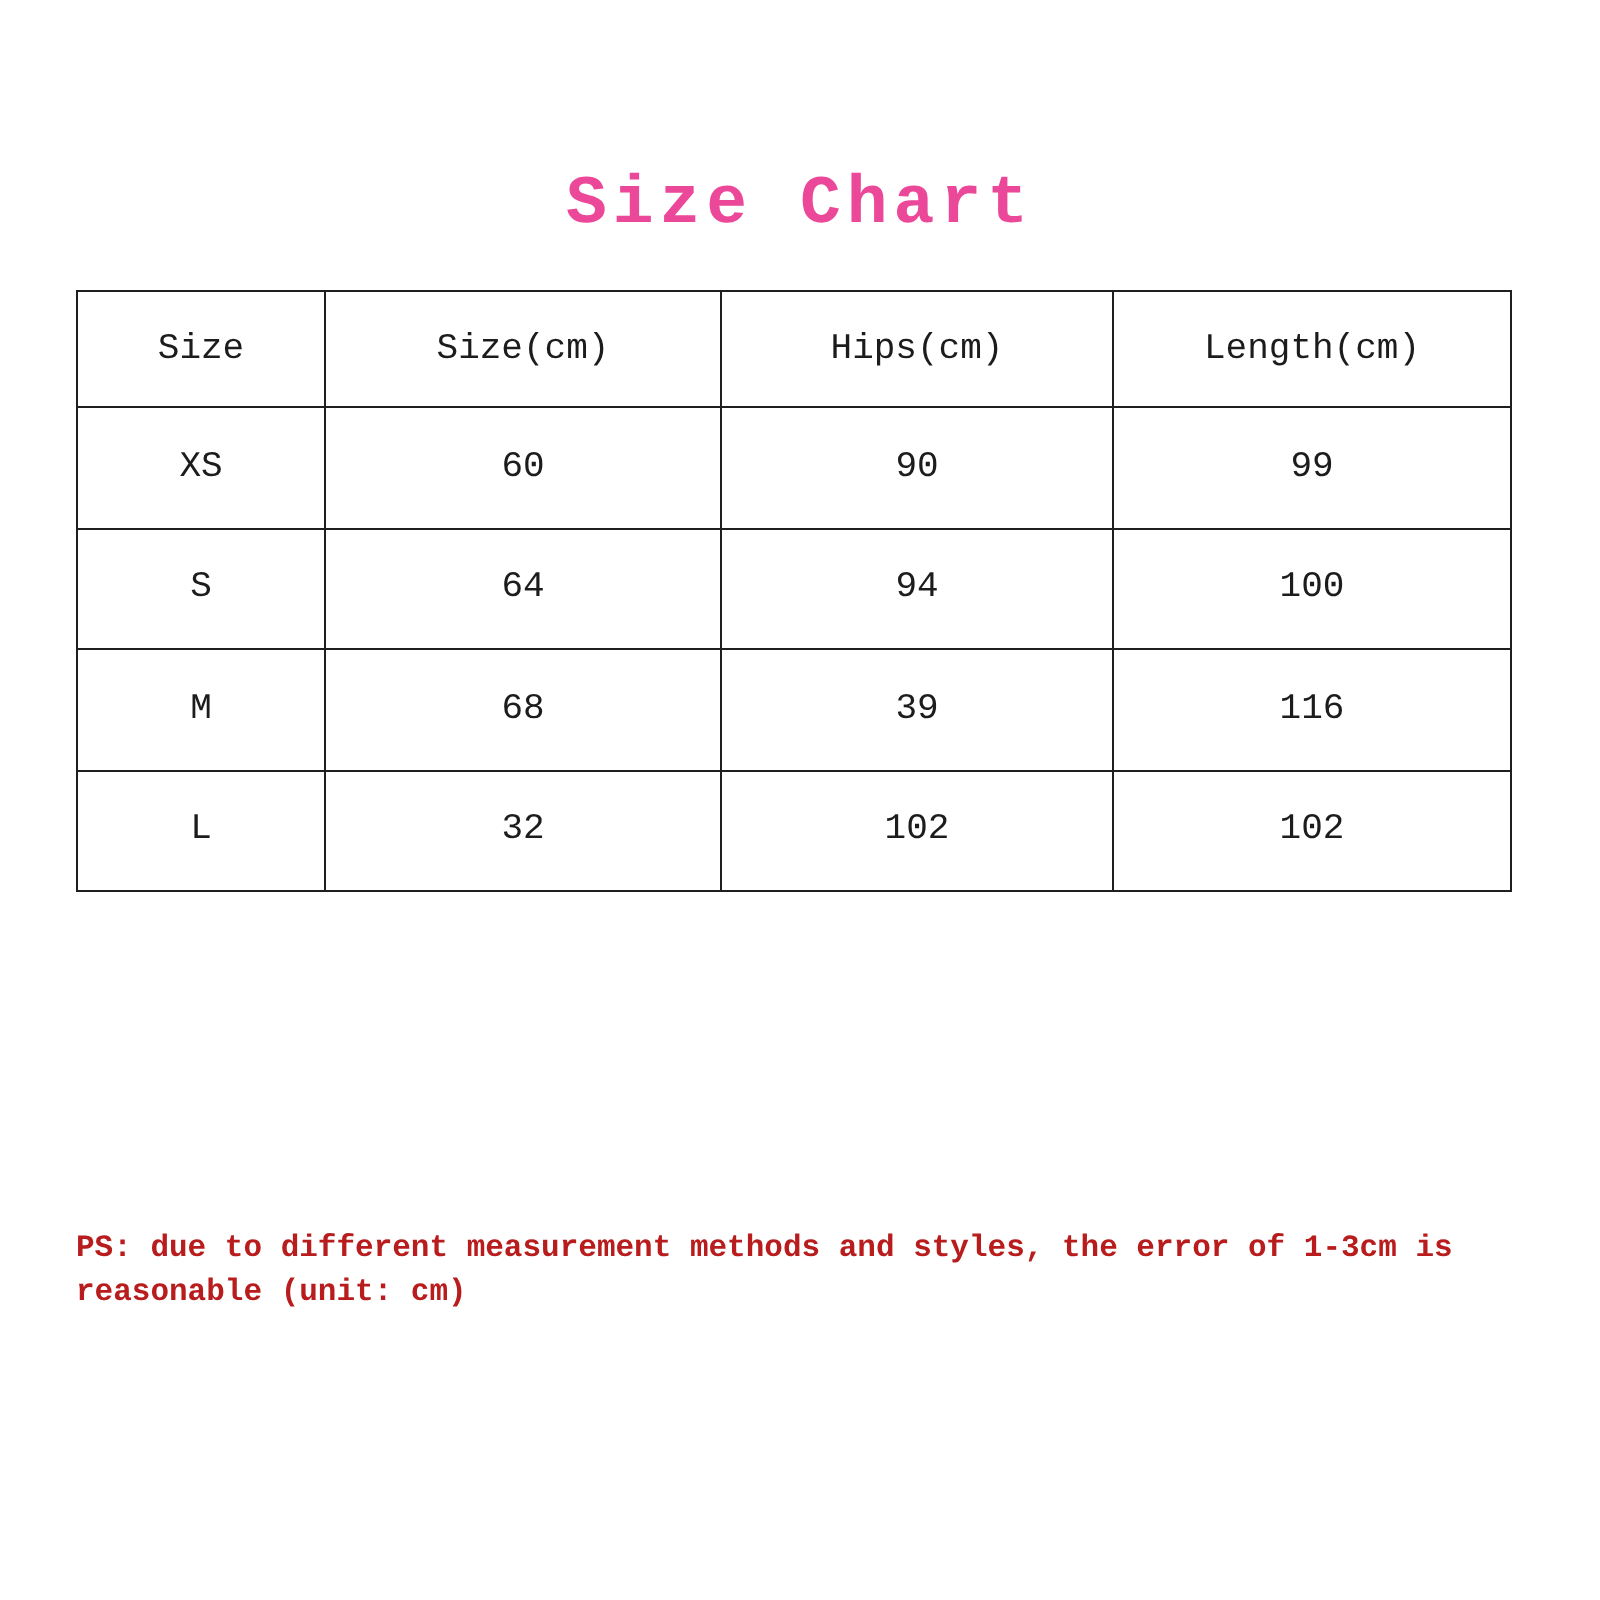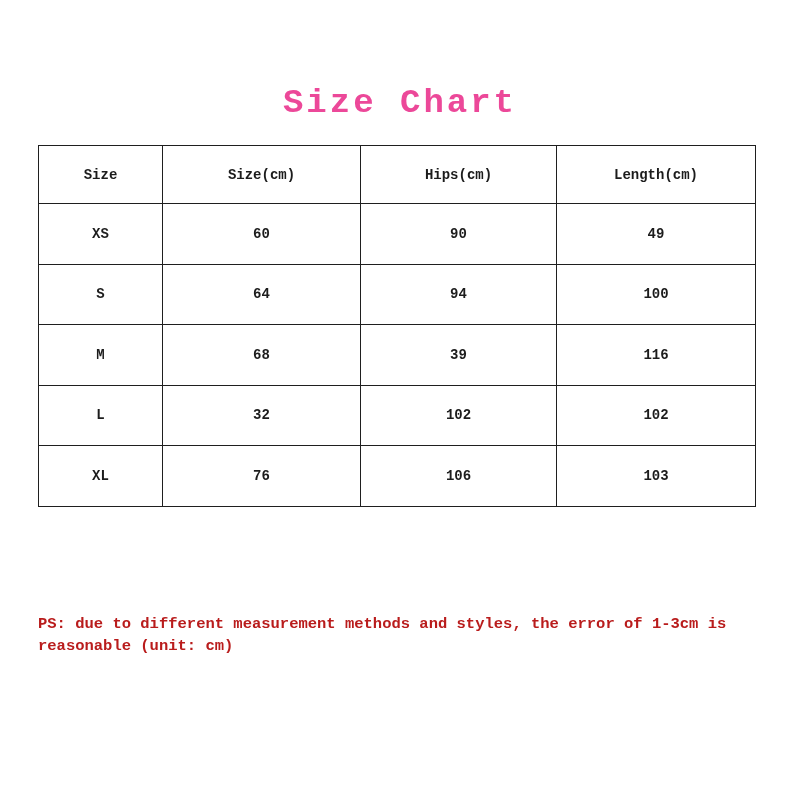--- a/index.html
+++ b/index.html
@@ -35,22 +35,22 @@
     left: 38px;
     width: 717px;
     border-collapse: collapse;
     table-layout: fixed;
   }
   table.size-table th,
   table.size-table td {
     border: 1.5px solid #1f1f1f;
     text-align: center;
     vertical-align: middle;
-    font-size: 14px;
-    font-weight: bold;
+    font-size: 18px;
+    font-weight: normal;
     color: #1c1c1c;
     padding: 0;
   }
   table.size-table th { height: 57px; }
   table.size-table td { height: 59.5px; }
   col.c-size   { width: 124px; }
   col.c-waist  { width: 198px; }
   col.c-hips   { width: 196px; }
   col.c-length { width: 199px; }
   .ps-note {
@@ -85,44 +85,38 @@
           <th>Size(cm)</th>
           <th>Hips(cm)</th>
           <th>Length(cm)</th>
         </tr>
     </thead>
     <tbody id="table-body">
         <tr>
           <td>XS</td>
           <td>60</td>
           <td>90</td>
-          <td>49</td>
+          <td>99</td>
         </tr>
         <tr>
           <td>S</td>
           <td>64</td>
           <td>94</td>
           <td>100</td>
         </tr>
         <tr>
           <td>M</td>
           <td>68</td>
           <td>39</td>
           <td>116</td>
         </tr>
         <tr>
           <td>L</td>
           <td>32</td>
           <td>102</td>
           <td>102</td>
         </tr>
-        <tr>
-          <td>XL</td>
-          <td>76</td>
-          <td>106</td>
-          <td>103</td>
-        </tr>
       </tbody>
   </table>
 
   <div class="ps-note">PS: due to different measurement methods and styles, the error of 1-3cm is reasonable (unit: cm)</div>
 
 </div>
 
 </body></html>

